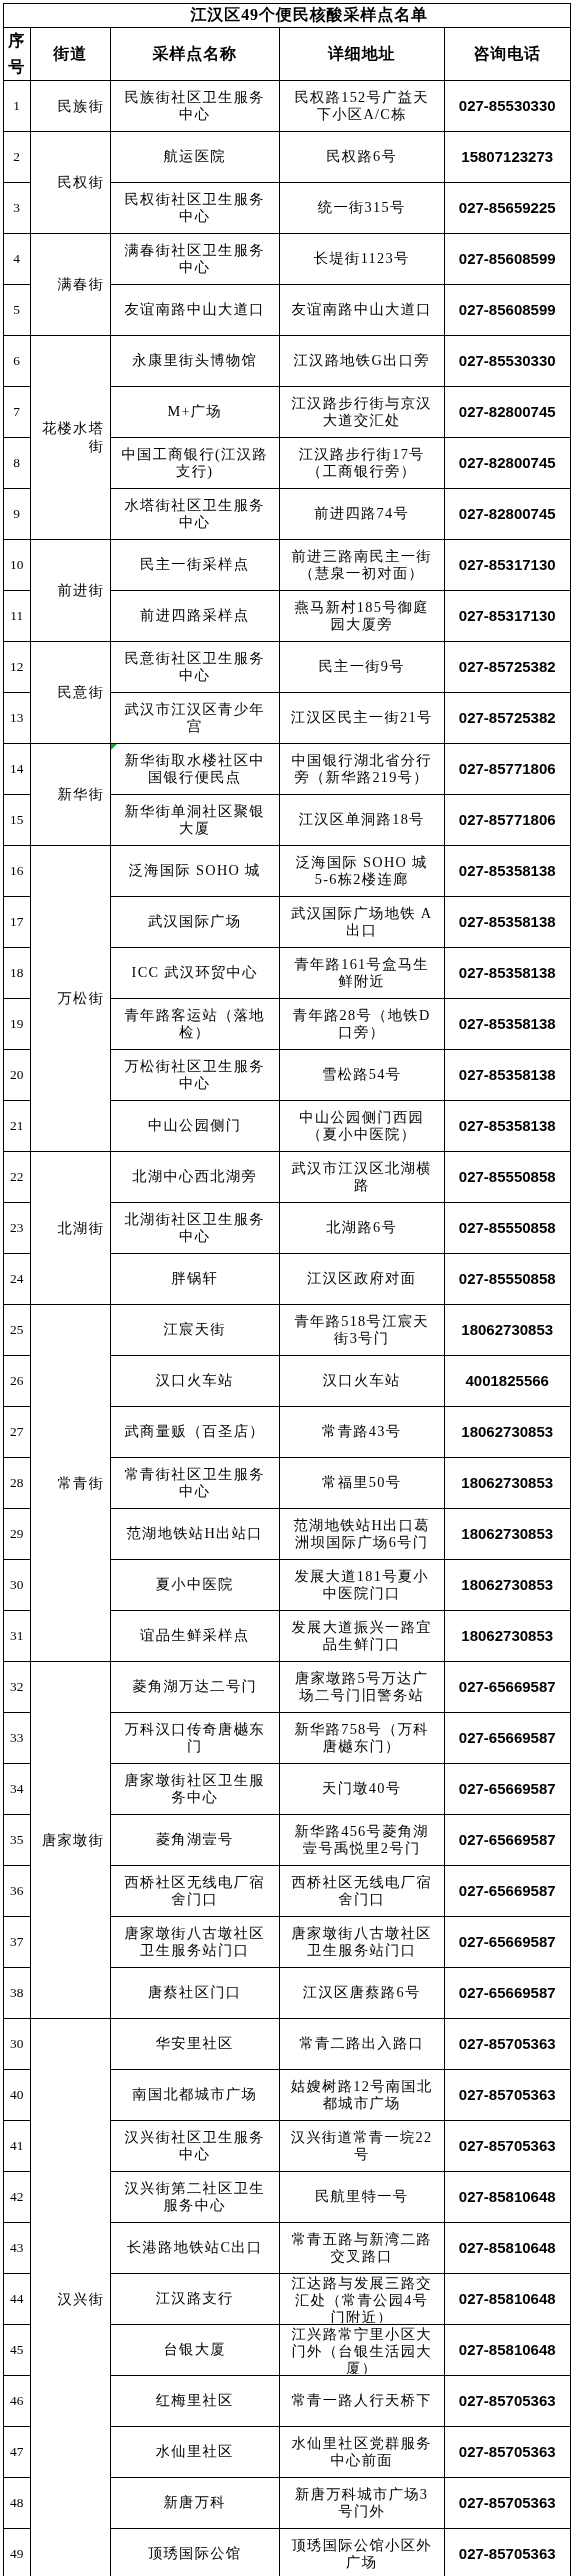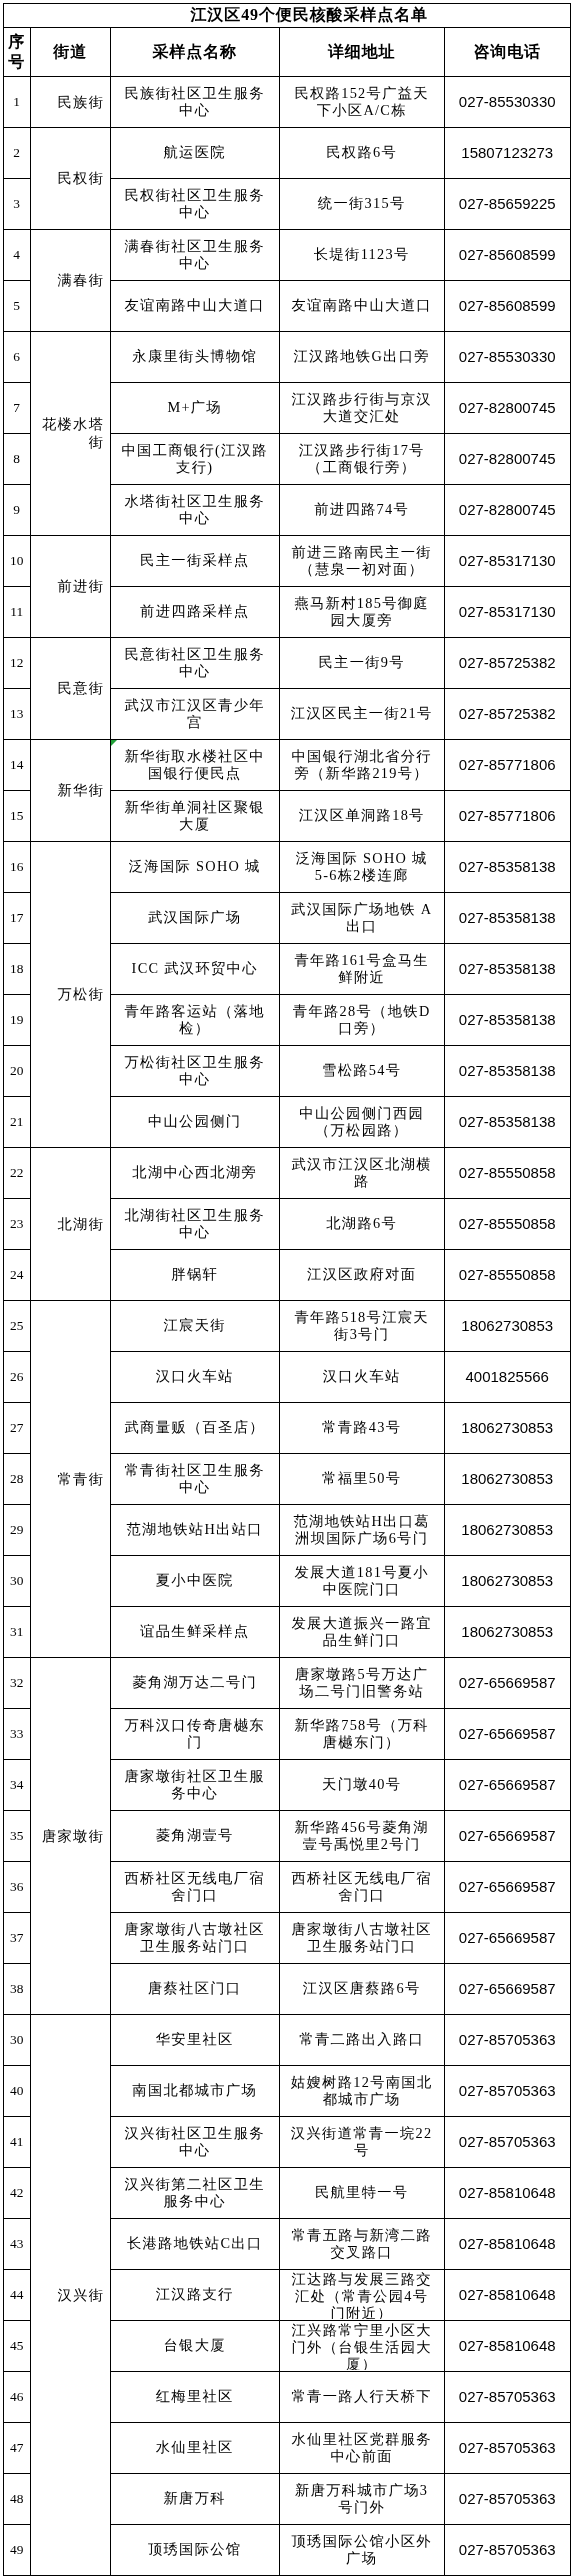--- a/index.html
+++ b/index.html
@@ -1,31 +1,31 @@
 <!DOCTYPE html>
 <html style="font-size:14.3px"><head>
 <meta charset="utf-8">
 <style>
   html,body { margin:0; padding:0; background:#ffffff; }
   body { width:572px; font-family:'Liberation Serif','DejaVu Serif',serif; color:#000; }
   table { border-collapse:collapse; table-layout:fixed; width:567px; margin:2.7px 0 0 2.7px; border:1.8px solid #000; }
   td,th { border:0.9px solid #000; padding:0; text-align:center; vertical-align:middle; overflow:hidden; color:#000; }
   .title-cell { height:23px; font-size:16px; font-weight:700; letter-spacing:0.9px;padding-left:45px; }
   thead th { height:48px; font-size:16px; font-weight:700; letter-spacing:0.9px; line-height:19px; }
-  th.c-no { line-height:20px; }
+  th.c-no { line-height:26px; }
   tbody tr { height:51px; }
   .cell-no { font-size:13.4px; font-family:'Liberation Serif','DejaVu Serif',serif; }
   .cell-street { font-size:14.3px; letter-spacing:1.3px; line-height:18px; }
   .cell-street .clip { padding:0 5.4px;text-align:right; }
   .cell-name, .cell-addr { font-size:14.3px; letter-spacing:1.3px; line-height:17px; }
   .cell-name { position:relative; }
   .cell-name .clip { padding:0 8px; }
   .cell-addr .clip { padding:0 9px; }
   .clip { max-height:48px; overflow:hidden; }
-  .cell-phone { font-family:'Liberation Sans','DejaVu Sans',sans-serif; font-size:15px; font-weight:400; letter-spacing:0; }
+  .cell-phone { font-family:'Liberation Sans','DejaVu Sans',sans-serif; font-size:15px; font-weight:700; letter-spacing:0; }
   .comment-marker { position:absolute; top:0; left:0; width:0; height:0;
     border-top:6.3px solid #21a038; border-right:6.3px solid transparent; }
 </style>
 </head>
 <body>
 
 <table>
   <colgroup>
     <col style="width:27px">
     <col style="width:80px">
@@ -270,21 +270,21 @@
           <div class="clip">雪松路54号</div>
         </td>
         <td class="cell-phone">027-85358138</td>
       </tr>
       <tr>
         <td class="cell-no">21</td>
         <td class="cell-name">
           <div class="clip">中山公园侧门</div>
         </td>
         <td class="cell-addr">
-          <div class="clip">中山公园侧门西园（万松园路）</div>
+          <div class="clip">中山公园侧门西园（夏小中医院）</div>
         </td>
         <td class="cell-phone">027-85358138</td>
       </tr>
       <tr>
         <td class="cell-no">22</td>
         <td class="cell-street" rowspan="3">
           <div class="clip">北湖街</div>
         </td>
         <td class="cell-name">
           <div class="clip">北湖中心西北湖旁</div>

